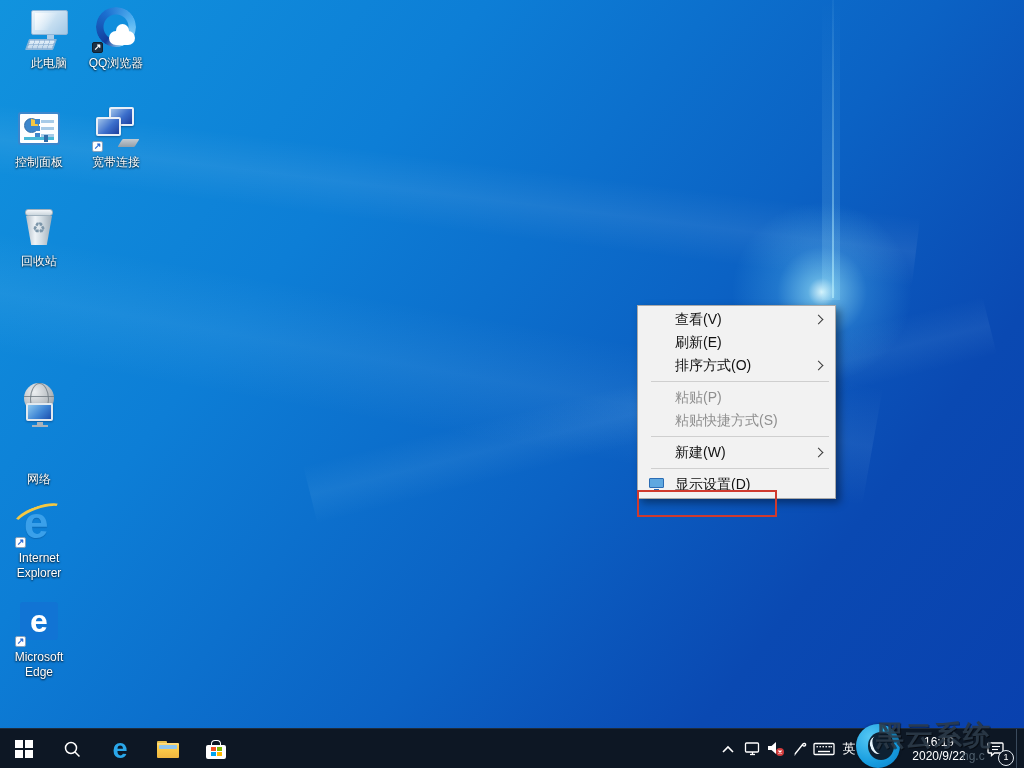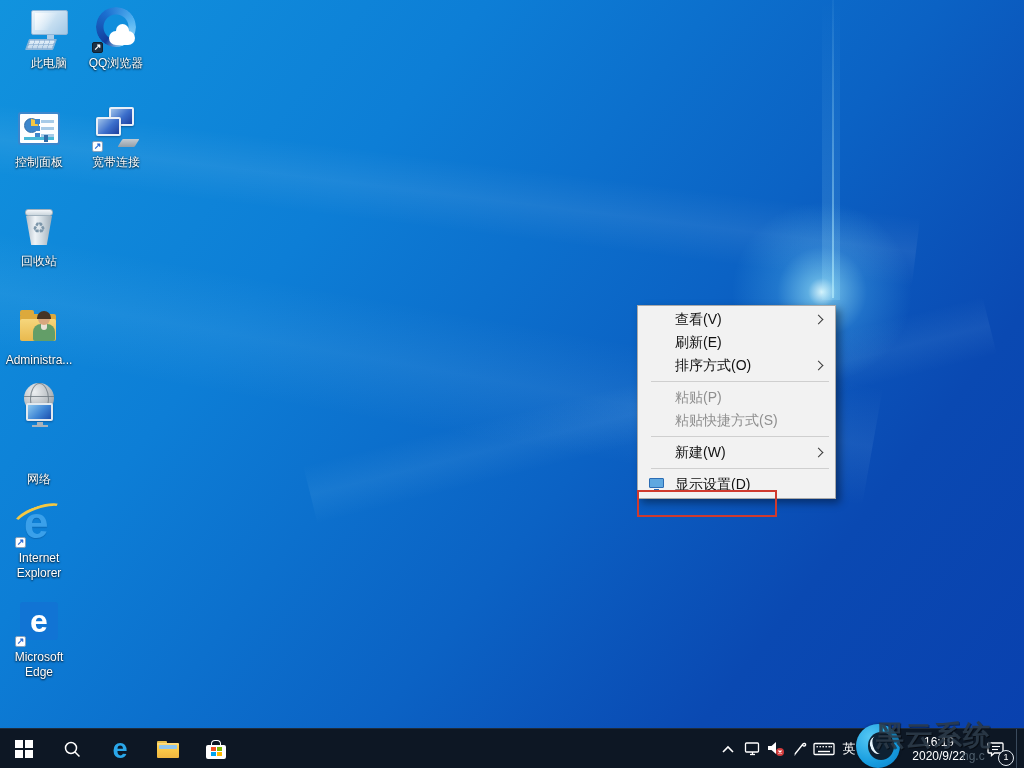--- a/index.html
+++ b/index.html
@@ -231,29 +231,20 @@
 
   <div class="dicon" style="left:1px; top:204px;">
     <div class="art">
       <div class="rb-body"></div>
         <div class="rb-rim"></div>
       <div class="rb-glyph">♻</div>
     </div>
     <div class="dlabel">回收站</div>
   </div>
 
-  <div class="dicon" style="left:1px; top:303px;">
-    <div class="art">
-      <div class="ad-back"></div>
-        <div class="ad-front"></div>
-      <div class="ad-body"></div>
-        <div class="ad-head"></div>
-    </div>
-    <div class="dlabel">Administra...</div>
-  </div>
 
   <div class="dicon" style="left:1px; top:382px;gap:40px;">
     <div class="art">
       <div class="nw-globe"></div>
         <div class="nw-mon"></div>
         <div class="nw-stand"></div>
         <div class="nw-base"></div>
     </div>
     <div class="dlabel">网络</div>
   </div>

